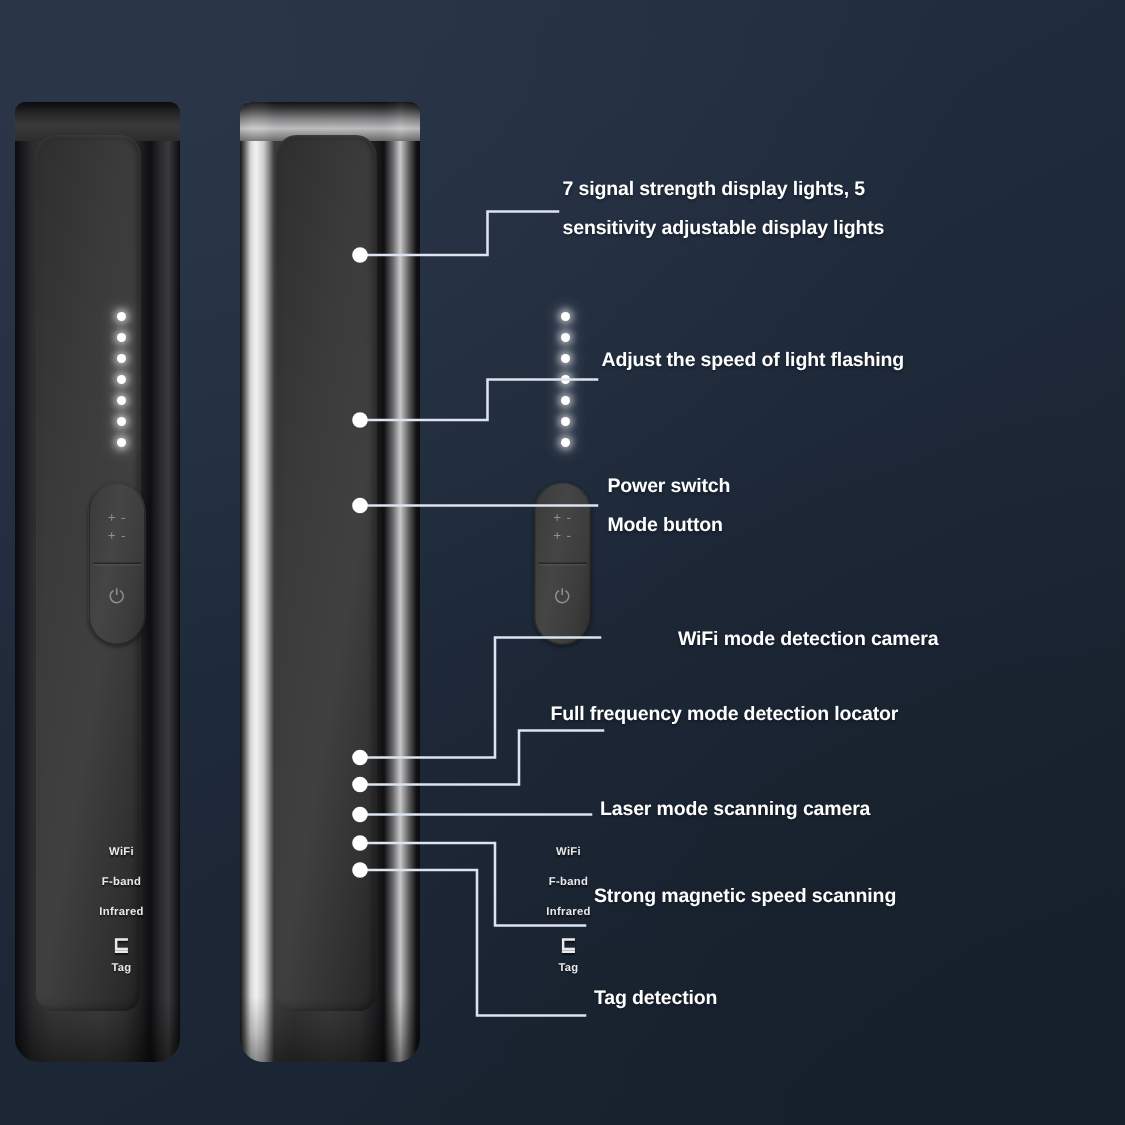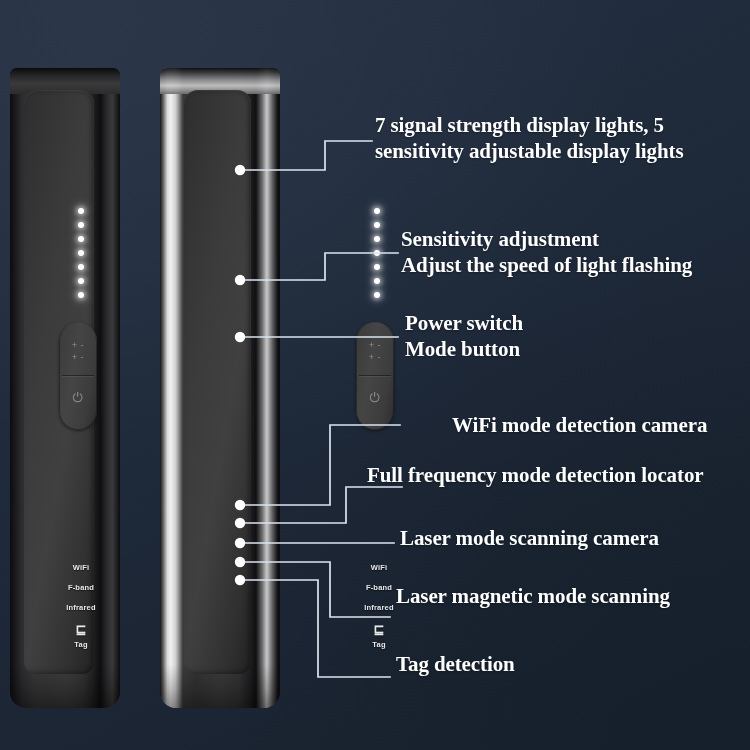--- a/index.html
+++ b/index.html
@@ -128,26 +128,25 @@
   }
   .mode-item.magnet { font-size:13px; margin-bottom:4px; letter-spacing:0; line-height:13px; }
 
   
   #callout-svg { position:absolute; left:0; top:0; width:750px; height:750px; pointer-events:none; }
 
   .callout-text {
     position:absolute;
     color:#ffffff;
     font-weight:bold;
-    font-size:21px;
+    font-size:13px;
     line-height:25.5px;
     letter-spacing:-.1px;
     white-space:nowrap;
     text-shadow:0 1px 2px rgba(0,0,0,.35);
-    font-family:Liberation Serif, serif;
   }
   .callout-text .l2 { display:block; }
 </style>
 </head>
 <body>
 
 <div id="stage">
 
   <div class="device" id="dev-left">
     <div class="dev-body"></div>
@@ -245,21 +244,20 @@
       <circle cx="240" cy="580" r="5.2"></circle>
     </g>
   </svg>
 
   <div class="callout-text" style="left:375px; top:113px;">
     <span>7 signal strength display lights, 5</span>
     <span class="l2">sensitivity adjustable display lights</span>
   </div>
 
   <div class="callout-text" style="left:401px; top:227px;">
-    <span>Sensitivity adjustment</span>
     <span class="l2">Adjust the speed of light flashing</span>
   </div>
 
   <div class="callout-text" style="left:405px; top:311px;">
     <span>Power switch</span>
     <span class="l2">Mode button</span>
   </div>
 
   <div class="callout-text" style="left:408px; top:413px;margin-left:44px;">
     <span>WiFi mode detection camera</span>
@@ -267,20 +265,20 @@
 
   <div class="callout-text" style="left:367px; top:463px;">
     <span>Full frequency mode detection locator</span>
   </div>
 
   <div class="callout-text" style="left:400px; top:526px;">
     <span>Laser mode scanning camera</span>
   </div>
 
   <div class="callout-text" style="left:396px; top:584px;">
-    <span>Laser magnetic mode scanning</span>
+    <span>Strong magnetic speed scanning</span>
   </div>
 
   <div class="callout-text" style="left:396px; top:652px;">
     <span>Tag detection</span>
   </div>
 
 </div>
 
 </body></html>

